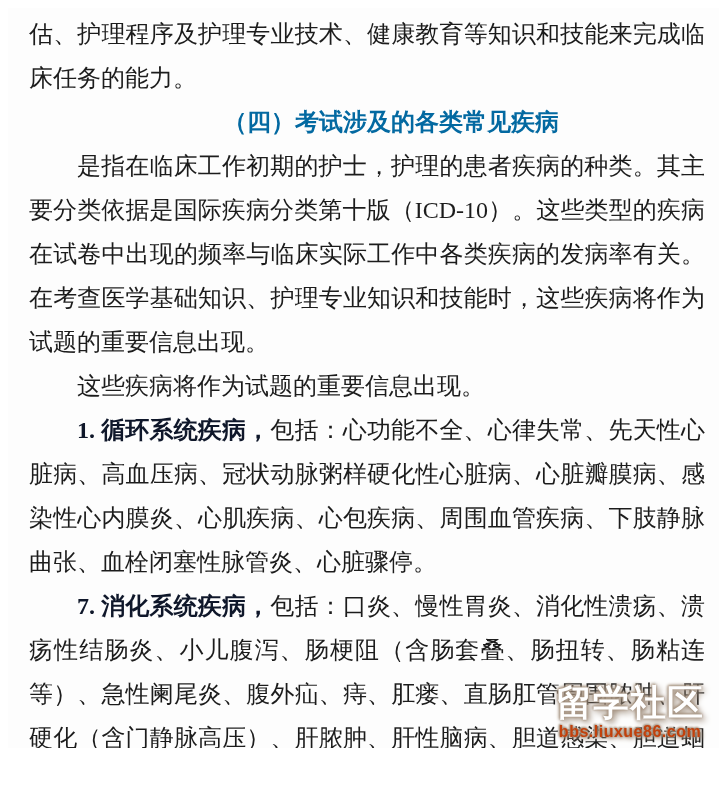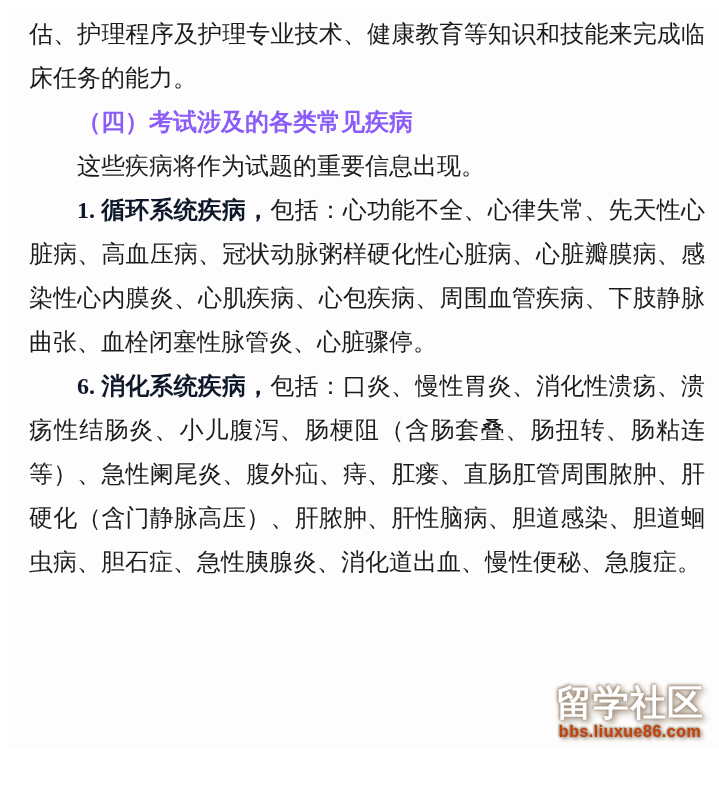--- a/index.html
+++ b/index.html
@@ -24,23 +24,23 @@
   }
   .para {
     margin: 0;
     padding: 0;
   }
   .para-indent {
     text-indent: 2em;
   }
   .section-heading {
     font-weight: bold;
-    color: #8b5cf6;
+    color: #0369a1;
     text-indent: 2em;
-    text-align: left;
+    text-align: center;
   }
   .lead-bold {
     font-weight: bold;
     color: #0f172a;
   }
   .watermark {
     position: absolute;
     right: 2px;
     bottom: 8px;
     width: 190px;
@@ -76,25 +76,26 @@
 </style>
 </head>
 <body>
 
 <div class="page">
 
   <p class="para">估、护理程序及护理专业技术、健康教育等知识和技能来完成临床任务的能力。</p>
 
   <p class="para section-heading">（四）考试涉及的各类常见疾病</p>
 
+  <p class="para para-indent">是指在临床工作初期的护士，护理的患者疾病的种类。其主要分类依据是国际疾病分类第十版（ICD-10）。这些类型的疾病在试卷中出现的频率与临床实际工作中各类疾病的发病率有关。在考查医学基础知识、护理专业知识和技能时，这些疾病将作为试题的重要信息出现。</p>
 
   <p class="para para-indent">这些疾病将作为试题的重要信息出现。</p>
 
   <p class="para para-indent"><span class="lead-bold">1. 循环系统疾病，</span><span>包括：心功能不全、心律失常、先天性心脏病、高血压病、冠状动脉粥样硬化性心脏病、心脏瓣膜病、感染性心内膜炎、心肌疾病、心包疾病、周围血管疾病、下肢静脉曲张、血栓闭塞性脉管炎、心脏骤停。</span></p>
 
-  <p class="para para-indent"><span class="lead-bold">6. 消化系统疾病，</span><span>包括：口炎、慢性胃炎、消化性溃疡、溃疡性结肠炎、小儿腹泻、肠梗阻（含肠套叠、肠扭转、肠粘连等）、急性阑尾炎、腹外疝、痔、肛瘘、直肠肛管周围脓肿、肝硬化（含门静脉高压）、肝脓肿、肝性脑病、胆道感染、胆道蛔虫病、胆石症、急性胰腺炎、消化道出血、慢性便秘、急腹症。</span></p>
+  <p class="para para-indent"><span class="lead-bold">7. 消化系统疾病，</span><span>包括：口炎、慢性胃炎、消化性溃疡、溃疡性结肠炎、小儿腹泻、肠梗阻（含肠套叠、肠扭转、肠粘连等）、急性阑尾炎、腹外疝、痔、肛瘘、直肠肛管周围脓肿、肝硬化（含门静脉高压）、肝脓肿、肝性脑病、胆道感染、胆道蛔虫病、胆石症、急性胰腺炎、消化道出血、慢性便秘、急腹症。</span></p>
 
   <div class="watermark">
     <div class="wm-title">留学社区</div>
     <div class="wm-url">bbs.liuxue86.com</div>
   </div>
 
 </div>
 
 </body></html>

